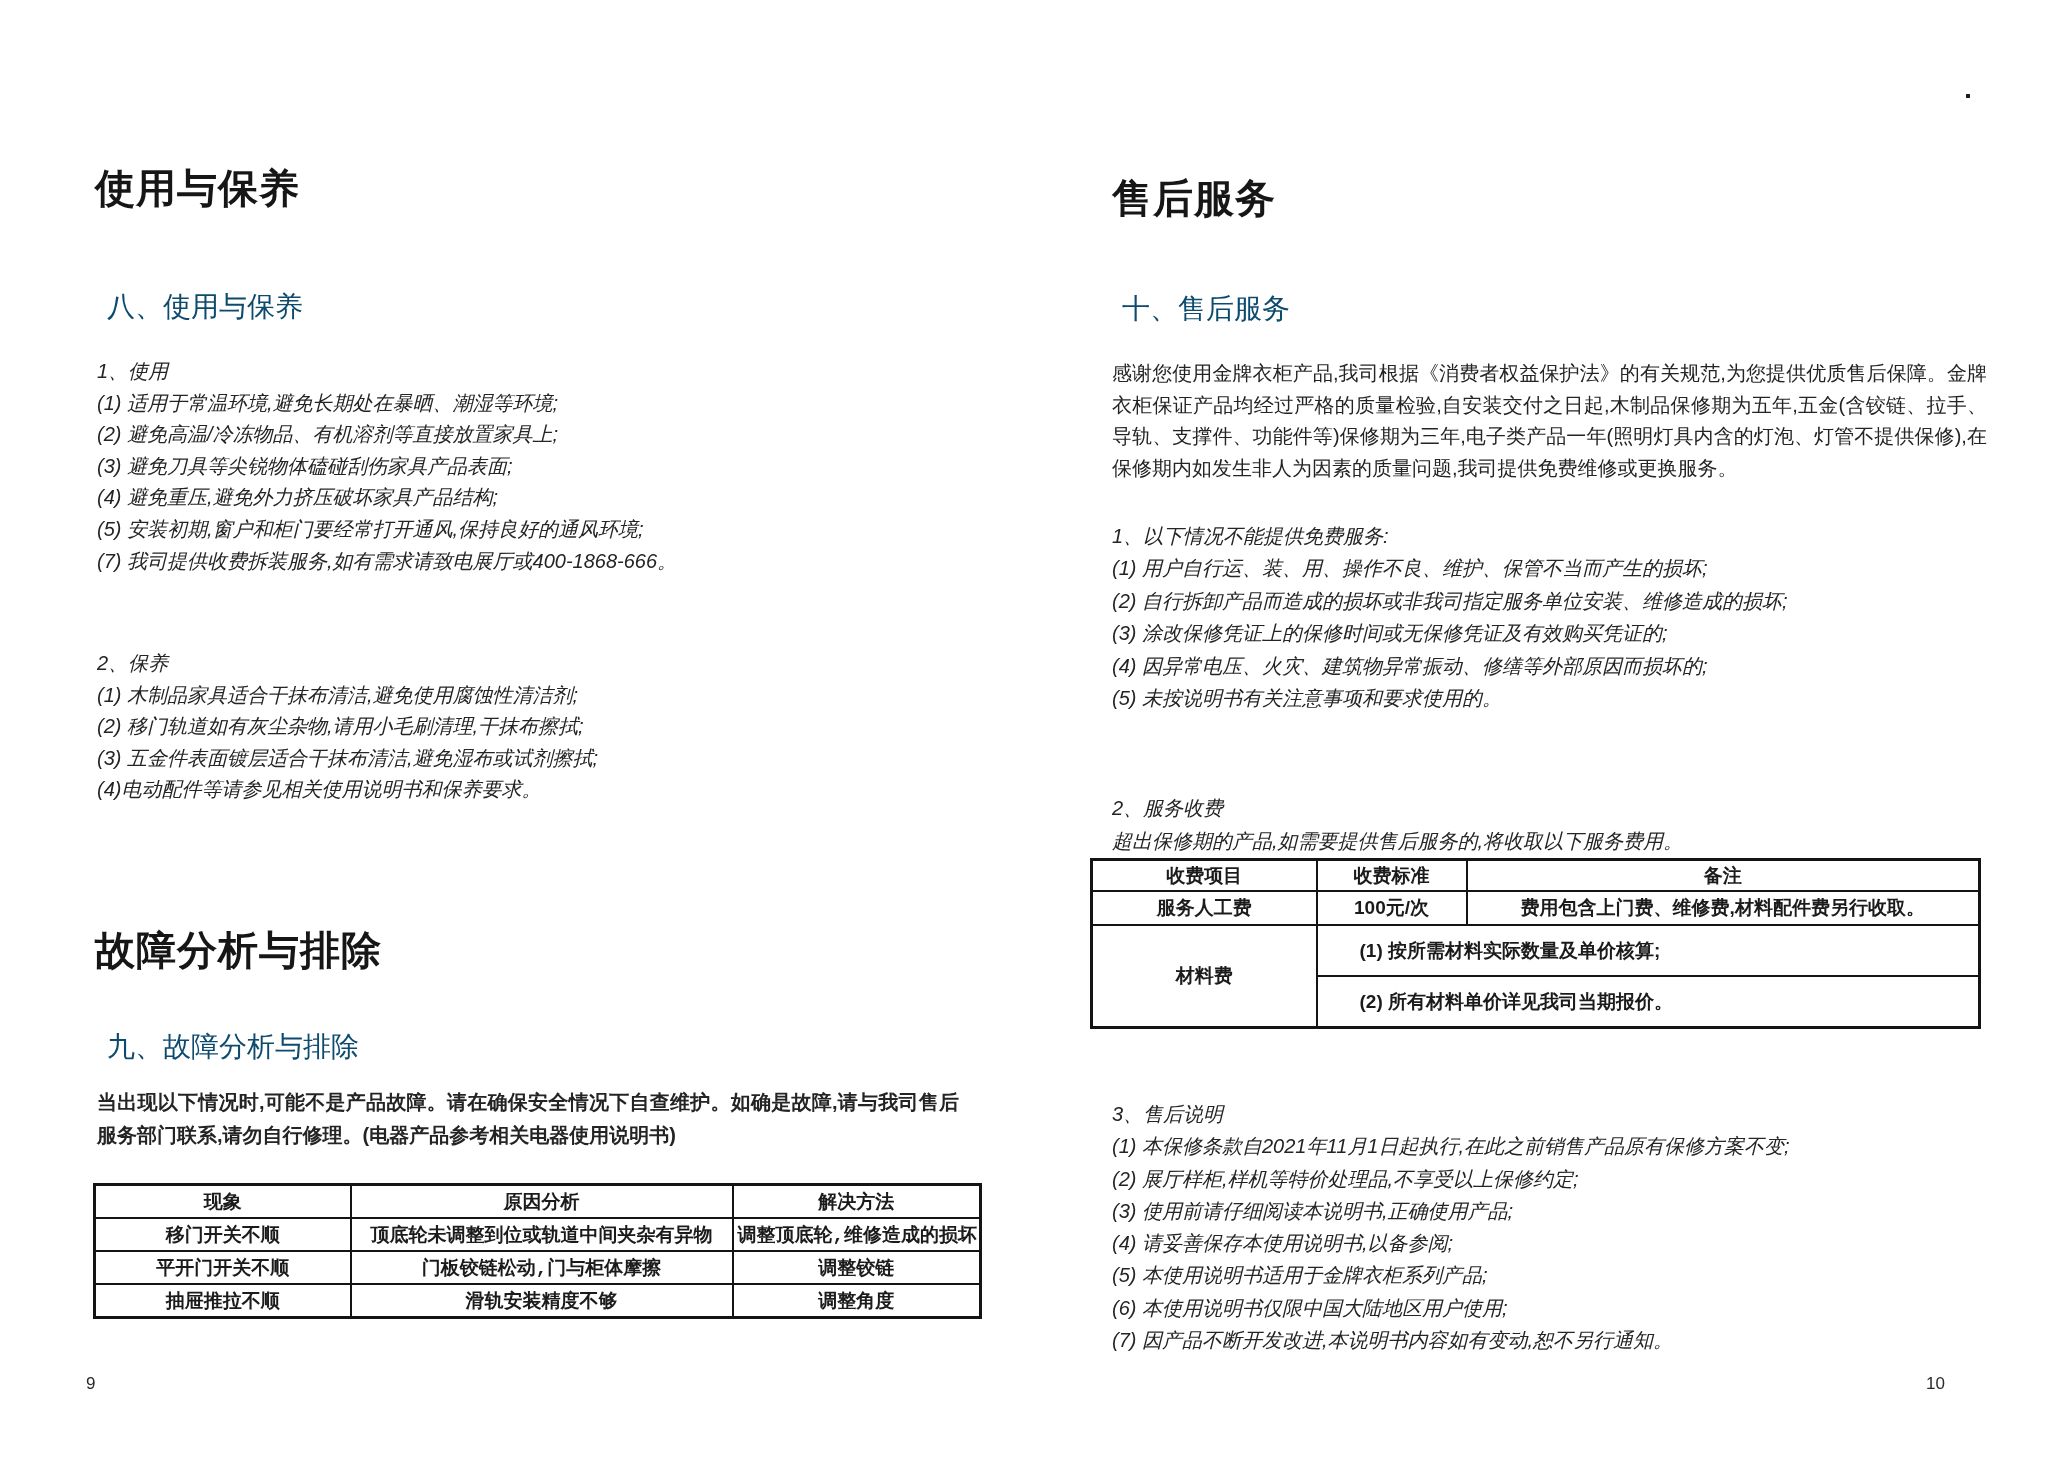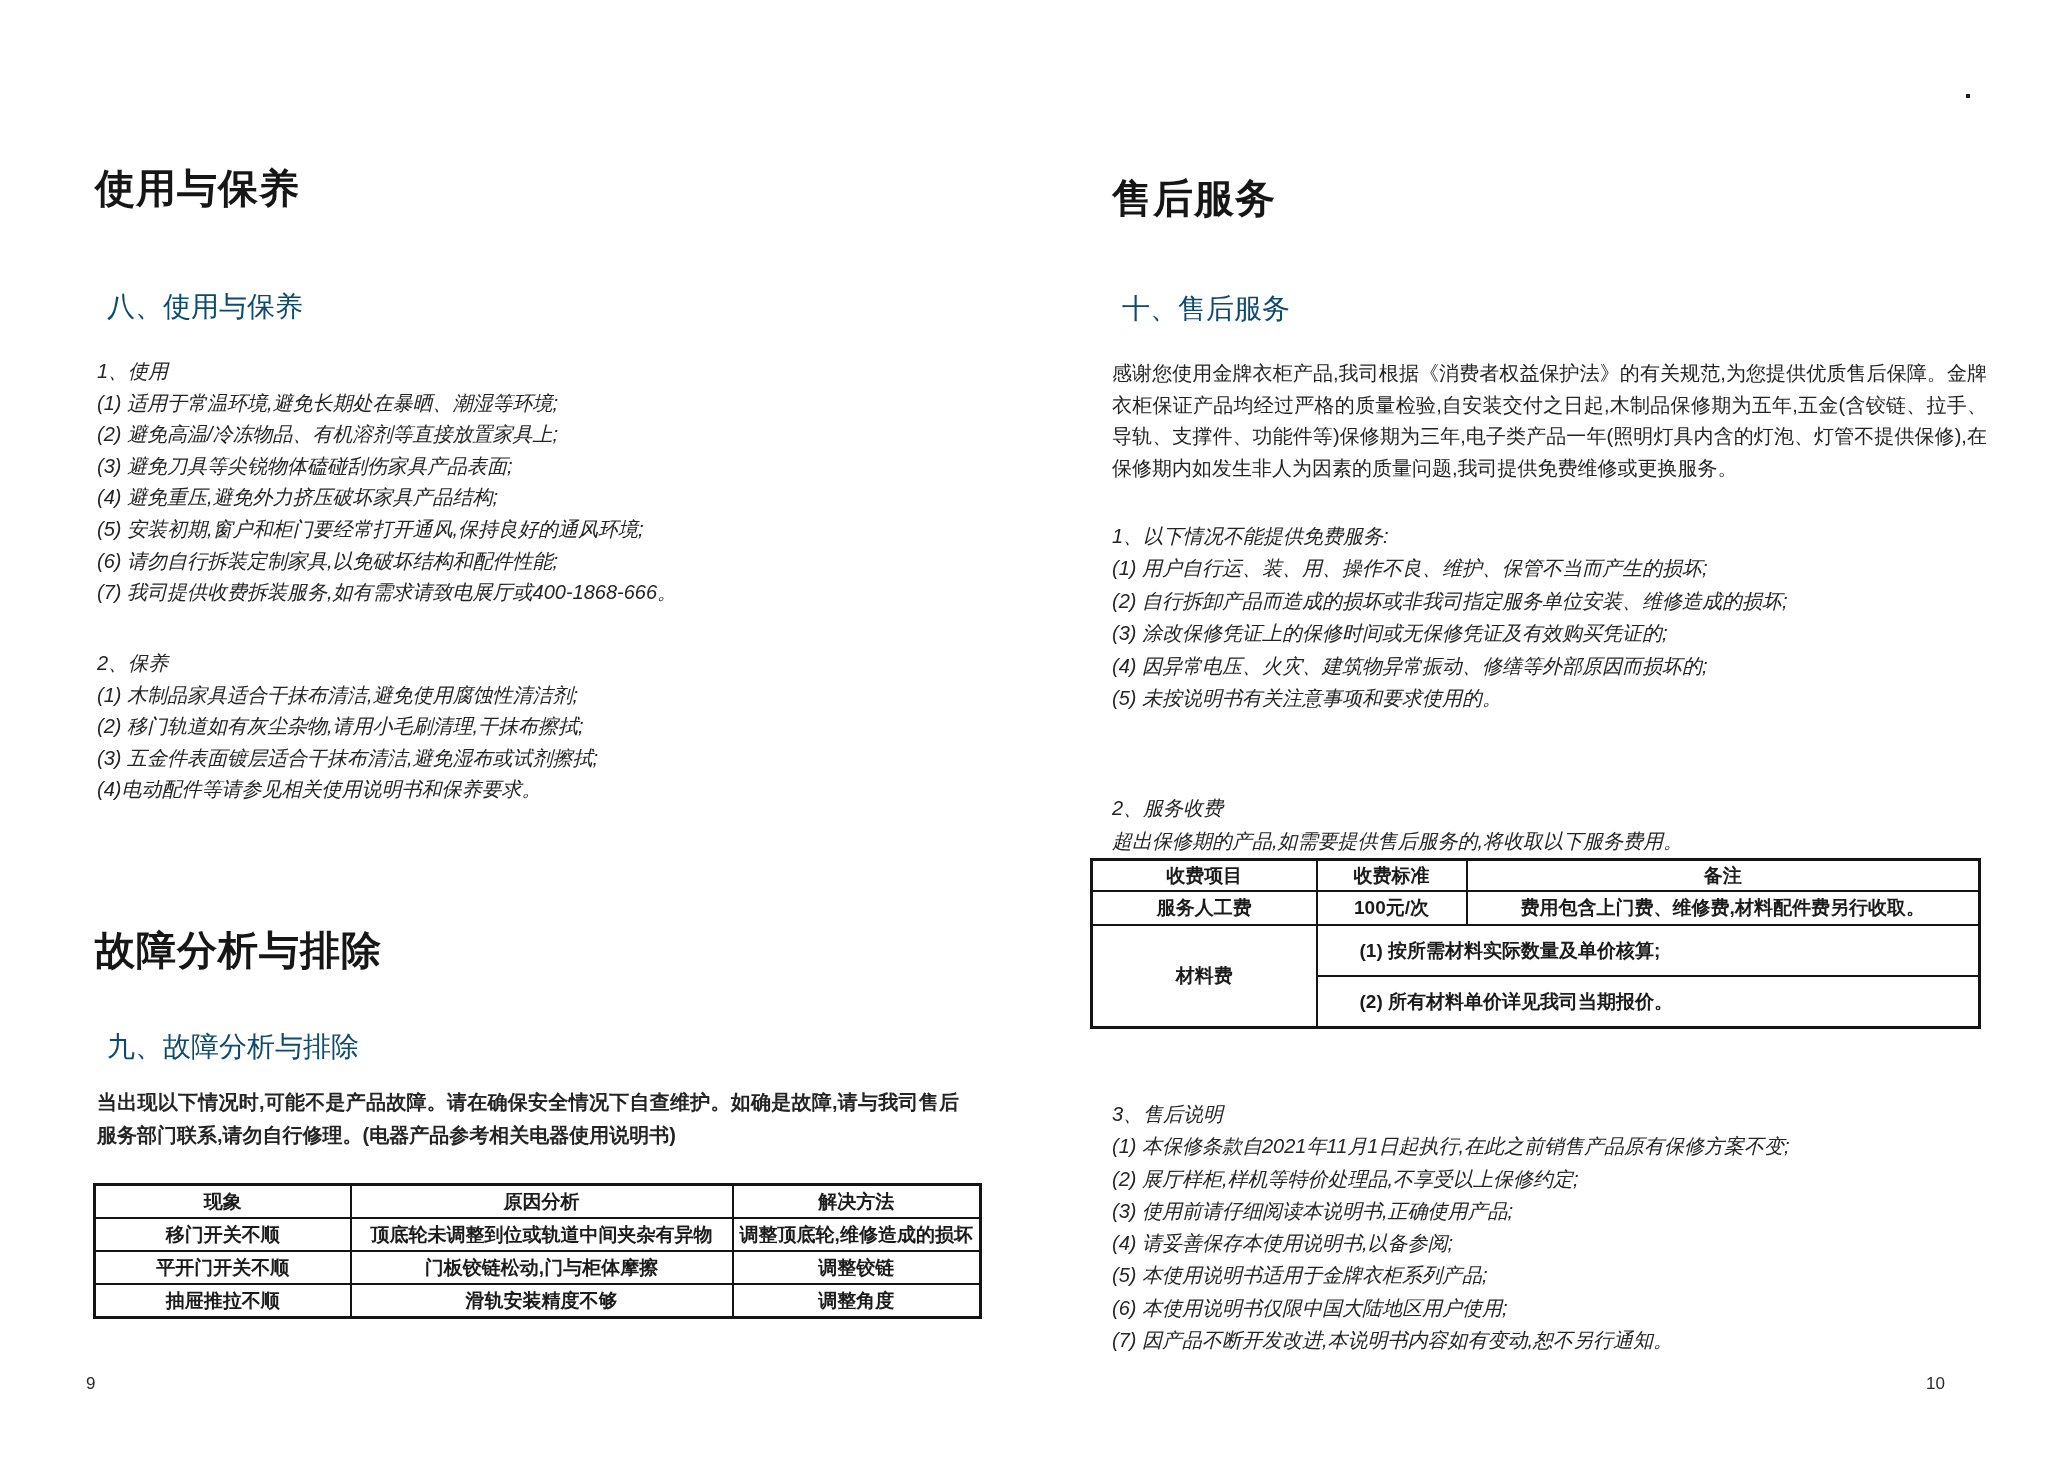--- a/index.html
+++ b/index.html
@@ -47,21 +47,21 @@
     text-align:center;
     vertical-align:middle;
     font-size:19px;
     font-weight:600;
     color:#1b1b1b;
     padding:0 4px;
     overflow:hidden;
     white-space:nowrap;
   }
   #l-table { left:93px; top:1183px; width:886px; }
-  #l-table th, #l-table td { height:31px; }
+  #l-table th, #l-table td { height:31px;font-family:Liberation Mono, monospace; }
 
   #r-table { left:1090px; top:858px; width:888px; }
   #r-table .hrow th { height:29px;font-family:Liberation Serif, serif; }
   #r-table .lrow td { height:32px; }
   #r-table .mrow td { height:49px; }
   #r-table td.merged {
     text-align:left;
     padding-left:42px;
     white-space:normal;
   }
@@ -93,21 +93,20 @@
 
   <div id="l-sec8" class="abs sec-heading">八、使用与保养</div>
 
   <div id="l-use" class="abs body-block">
     <div class="line">1、使用</div>
     <div class="line">(1) 适用于常温环境,避免长期处在暴晒、潮湿等环境;</div>
     <div class="line">(2) 避免高温/冷冻物品、有机溶剂等直接放置家具上;</div>
     <div class="line">(3) 避免刀具等尖锐物体磕碰刮伤家具产品表面;</div>
     <div class="line">(4) 避免重压,避免外力挤压破坏家具产品结构;</div>
     <div class="line">(5) 安装初期,窗户和柜门要经常打开通风,保持良好的通风环境;</div>
-    <div class="line">(6) 请勿自行拆装定制家具,以免破坏结构和配件性能;</div>
     <div class="line">(7) 我司提供收费拆装服务,如有需求请致电展厅或400-1868-666。</div>
   </div>
 
   <div id="l-care" class="abs body-block">
     <div class="line">2、保养</div>
     <div class="line">(1) 木制品家具适合干抹布清洁,避免使用腐蚀性清洁剂;</div>
     <div class="line">(2) 移门轨道如有灰尘杂物,请用小毛刷清理,干抹布擦拭;</div>
     <div class="line">(3) 五金件表面镀层适合干抹布清洁,避免湿布或试剂擦拭;</div>
     <div class="line">(4)电动配件等请参见相关使用说明书和保养要求。</div>
   </div>

